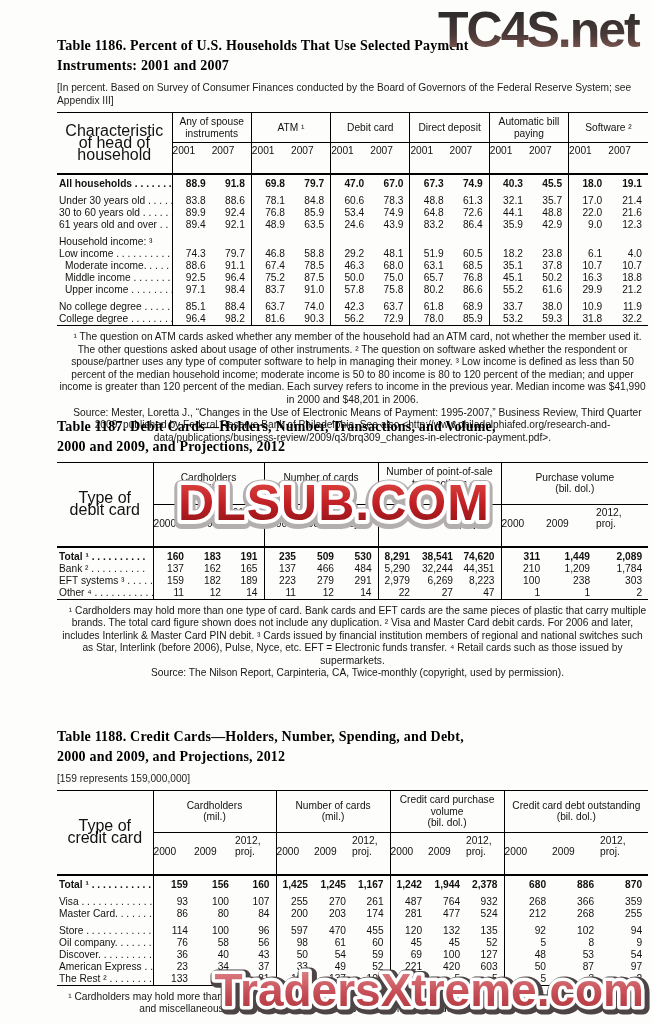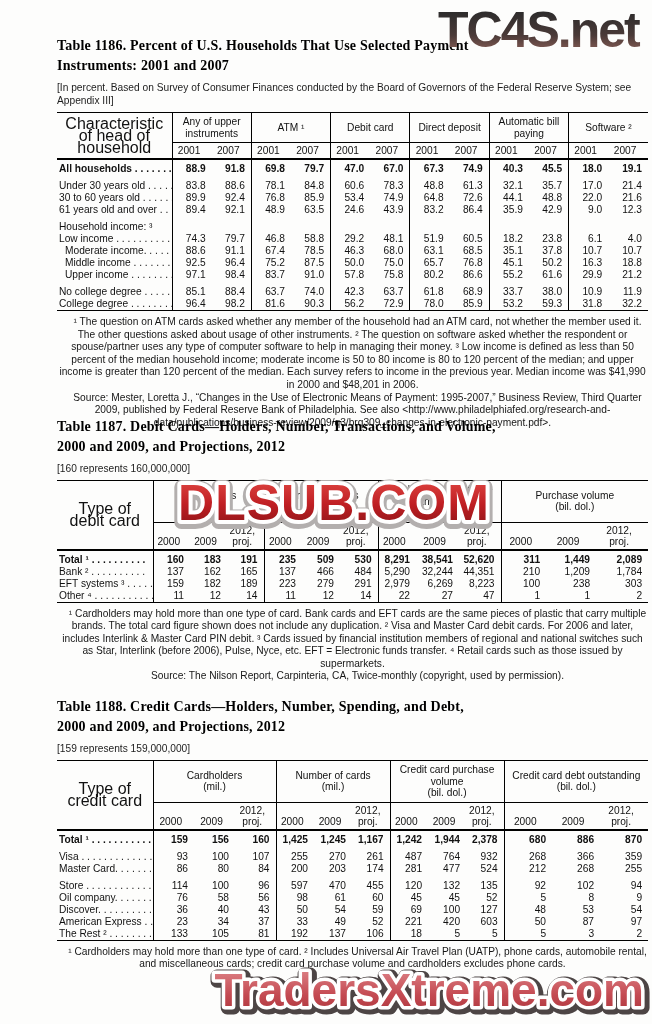--- a/index.html
+++ b/index.html
@@ -1,32 +1,32 @@
 <!DOCTYPE html>
 <html><head>
 <meta charset="utf-8">
 <style>
   *{margin:0;padding:0;box-sizing:border-box;}
   html,body{background:#9a9a9a;}
   .page{position:relative;width:652px;height:1024px;background:#fdfdfc;overflow:hidden;
         font-family:"Liberation Sans",sans-serif;color:#151515;}
   .sec{position:absolute;left:57px;width:591px;}
-  .sec1{top:36px;} .sec2{top:417px;} .sec3{top:697px;}
+  .sec1{top:36px;} .sec2{top:417px;} .sec3{top:727px;}
   .ttl{font-family:"Liberation Serif",serif;font-weight:bold;font-size:14px;line-height:20px;
        letter-spacing:.2px;color:#000;}
   .ttl .tl{display:block;}
   .note{margin-top:5px;font-size:10.2px;line-height:13px;color:#1c1c1c;}
   table.stat{margin-top:5px;border-collapse:collapse;table-layout:fixed;width:591px;
              border-top:1.5px solid #000;border-bottom:1.5px solid #000;font-size:10.2px;color:#111;}
   .stat th{font-weight:normal;}
   .stubhead{text-align:center;font-size:16px;line-height:12px;vertical-align:middle;
             border-bottom:2px solid #000;padding:2px;}
   th.grp{text-align:center;line-height:11.5px;padding:3px 2px;border-bottom:1px solid #000;
          vertical-align:middle;}
-  tr.years th{text-align:center;padding:2px 6px 2px 0;border-bottom:2px solid #000;
+  tr.years th{text-align:left;padding:2px 6px 17px 0;border-bottom:2px solid #000;
               line-height:11px;vertical-align:bottom;}
   .stat tbody td{line-height:12px;vertical-align:bottom;}
   td.stub{padding-left:2px;white-space:nowrap;overflow:hidden;margin-top:28px;}
   td.num{text-align:right;padding-right:6px;white-space:nowrap;}
   .stat tbody tr:first-child td{padding-top:3px;}
   tr.bold{font-weight:bold;}
   tr.gap td{padding-top:5px;}
   tr.indent td.stub{padding-left:8px;}
   .gs{border-left:1px solid #000;}
   .fn{margin-top:5px;font-size:10.2px;line-height:12.6px;color:#161616;}
@@ -70,21 +70,21 @@
           <col>
           <col>
           <col>
           <col>
           <col>
           <col>
       </colgroup>
       <thead>
         <tr>
           <th class="stubhead" rowspan="2">Characteristic of head of household</th>
-          <th class="grp gs" colspan="2">Any of upper instruments</th>
+          <th class="grp gs" colspan="2">Any of spouse instruments</th>
           <th class="grp gs" colspan="2">ATM ¹</th>
           <th class="grp gs" colspan="2">Debit card</th>
           <th class="grp gs" colspan="2">Direct deposit</th>
           <th class="grp gs" colspan="2">Automatic bill paying</th>
           <th class="grp gs" colspan="2">Software ²</th>
         </tr>
         <tr class="years">
             <th class="yr gs">2001</th>
             <th class="yr">2007</th>
             <th class="yr gs">2001</th>
@@ -271,21 +271,20 @@
       <p>¹ The question on ATM cards asked whether any member of the household had an ATM card, not whether the member used it. The other questions asked about usage of other instruments. ² The question on software asked whether the respondent or spouse/partner uses any type of computer software to help in managing their money. ³ Low income is defined as less than 50 percent of the median household income; moderate income is 50 to 80 income is 80 to 120 percent of the median; and upper income is greater than 120 percent of the median.  Each survey refers to income in the previous year. Median income was $41,990 in 2000 and $48,201 in 2006.</p>
       <p>Source: Mester, Loretta J., “Changes in the Use of Electronic Means of Payment: 1995-2007,” Business Review, Third Quarter 2009, published by Federal Reserve Bank of Philadelphia. See also &lt;http://www.philadelphiafed.org/research-and-data/publications/business-review/2009/q3/brq309_changes-in-electronic-payment.pdf&gt;.</p>
     </div>
   </div>
 
   <div class="sec sec2">
     <h2 class="ttl">
       <span class="tl">Table 1187. Debit Cards—Holders, Number, Transactions, and Volume,</span>
       <span class="tl">2000 and 2009, and Projections, 2012</span>
     </h2>
-    <div class="note">[160 represents 160,000,000]</div>
     <table class="stat">
       <colgroup>
         <col style="width:96px">
         <col style="width:37px">
           <col style="width:37px">
           <col style="width:37px">
         <col style="width:38px">
           <col style="width:38px">
           <col style="width:38px">
         <col style="width:38px">
@@ -322,21 +321,21 @@
           <tr class="bold">
             <td class="stub">Total ¹  . . . . . . . . . .</td>
             <td class="num gs">160</td>
             <td class="num">183</td>
             <td class="num">191</td>
             <td class="num gs">235</td>
             <td class="num">509</td>
             <td class="num">530</td>
             <td class="num gs">8,291</td>
             <td class="num">38,541</td>
-            <td class="num">52,620</td>
+            <td class="num">74,620</td>
             <td class="num gs">311</td>
             <td class="num">1,449</td>
             <td class="num">2,089</td>
           </tr>
           <tr class="">
             <td class="stub">Bank ² . . . . . . . . . .</td>
             <td class="num gs">137</td>
             <td class="num">162</td>
             <td class="num">165</td>
             <td class="num gs">137</td>

